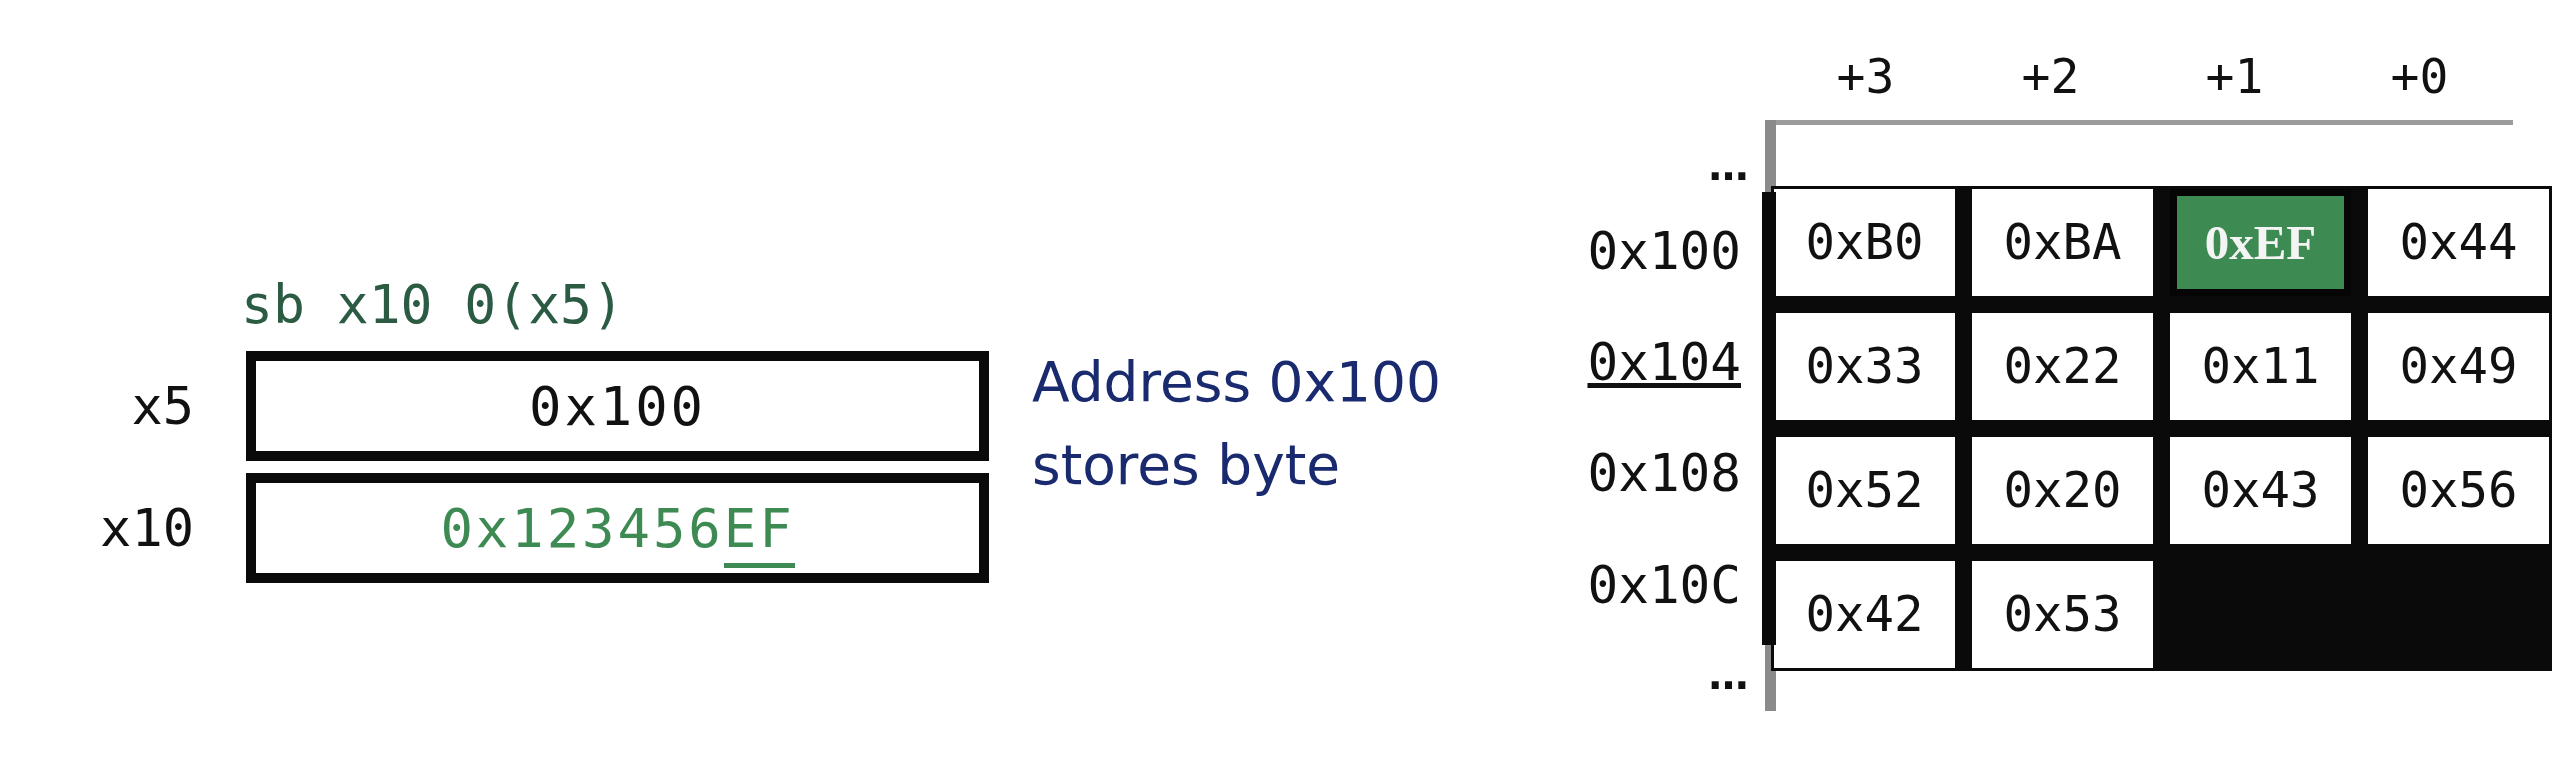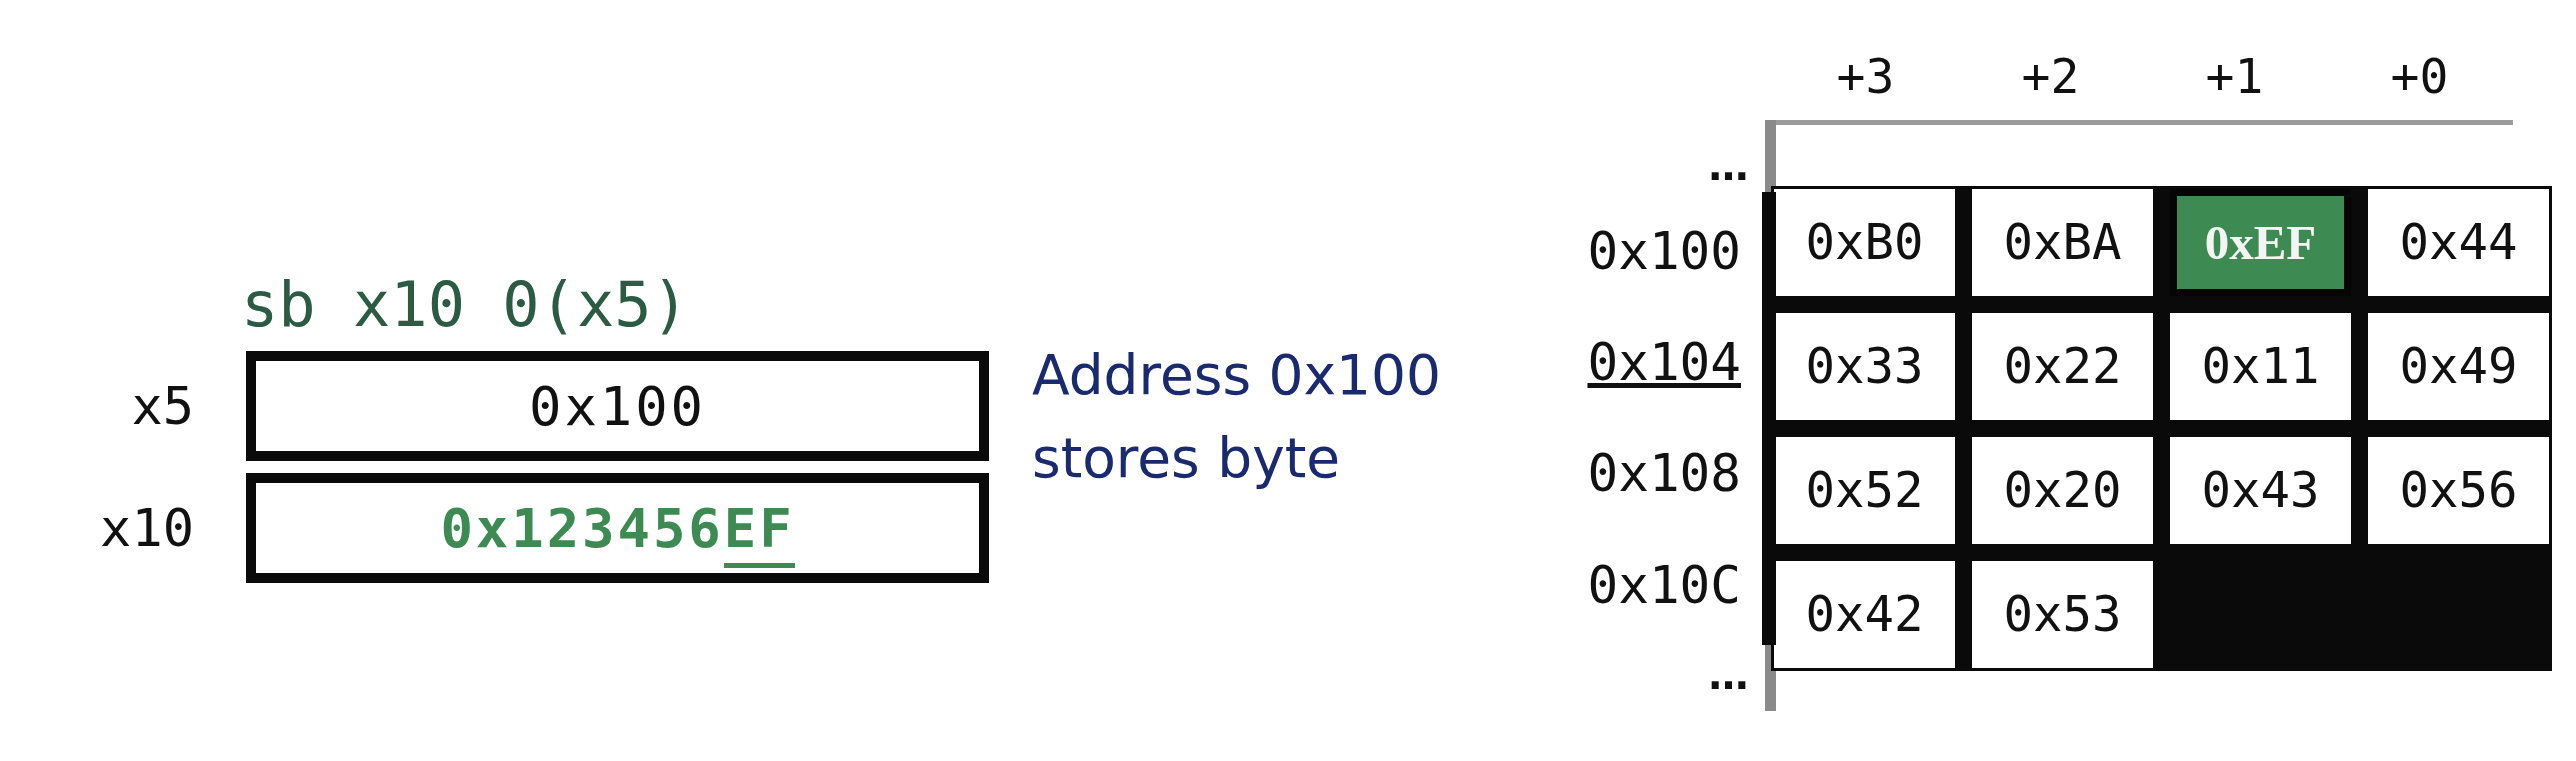--- a/index.html
+++ b/index.html
@@ -18,57 +18,57 @@
     background:#ffffff;
     overflow:hidden;
     font-family:"DejaVu Sans Mono", monospace;
     color:#111;
   }
   .abs{position:absolute;}
 
   
   .instruction{
     left:241px;top:268px;
-    font-size:62px;line-height:74px;
+    font-size:53px;line-height:74px;
     color:var(--instruction-green);
     white-space:pre;
   }
   .regbox{
     left:246px;width:743px;height:110px;
     background:#fff;
     border:10.5px solid var(--ink);
     box-sizing:border-box;
     display:flex;align-items:center;justify-content:center;
   }
   .regbox.x5{top:351px;}
   .regbox.x10{top:473px;}
   .regvalue{
     font-size:54px;letter-spacing:2.9px;
     color:#111;
   }
   .regvalue.green{
     color:var(--accent-green);
-    font-weight:bold;
+    font-weight:normal;
   }
   .u-hl{
     border-bottom:5.7px solid var(--accent-green);
     padding-bottom:3.8px;
   }
   .reglabel{
     left:19px;width:175px;
     text-align:right;
     font-size:52px;
     color:#111;
   }
   .reglabel.x5{top:351px;height:110px;line-height:110px;}
   .reglabel.x10{top:473px;height:110px;line-height:110px;}
 
   
   .caption{
-    left:1032px;top:334px;
+    left:1032px;top:341px;
     font-family:"DejaVu Sans", sans-serif;
     font-size:55px;font-weight:500;
     line-height:83px;
     color:var(--caption-blue);
   }
 
   
   .mem-header{
     top:48px;height:57px;line-height:57px;
     width:181px;text-align:center;

